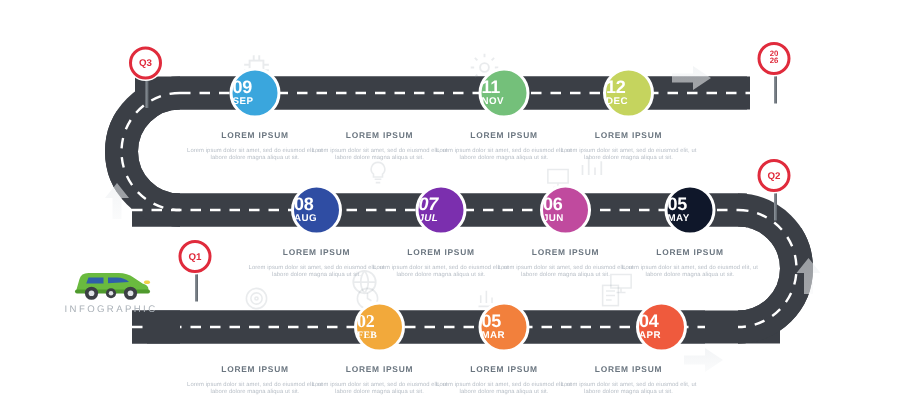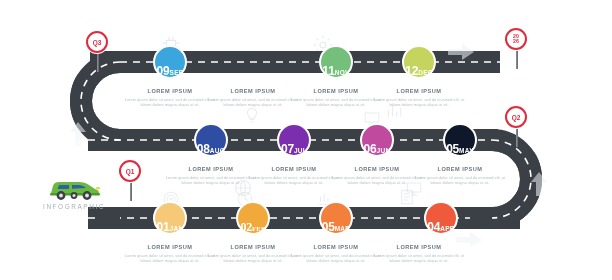--- a/index.html
+++ b/index.html
@@ -16,22 +16,22 @@
   #road{position:absolute;left:0;top:0;width:612px;height:280px;}
 
   
   .node{
     position:absolute;
     width:34px;height:34px;
     border-radius:50%;
     box-sizing:border-box;
     border:2px solid #ffffff;
     display:flex;
-    flex-direction:row;
-    align-items:flex-end;
+    flex-direction:column;
+    align-items:flex-start;
     justify-content:center;
     color:#ffffff;
     z-index:6;
   }
   .node .num{
     font-size:12px;
     font-weight:bold;
     line-height:11px;
     letter-spacing:-0.2px;
   }
@@ -279,21 +279,21 @@
 
   <div class="node" style="left: 194px; top: 123px; background: rgb(47, 77, 163);">
     <span class="num">08</span>
     <span class="mon">AUG</span>
   </div>
   <div class="block" style="left:163px;top:166px;">
     <div class="bt">LOREM IPSUM</div>
     <div class="bd">Lorem ipsum dolor sit amet, sed do eiusmod elit, ut labore dolore magna aliqua ut sit.</div>
   </div>
 
-  <div class="node" style="left: 277px; top: 123px; background: rgb(123, 47, 174);">
+  <div class="node" style="left: 277px; top: 123px; background: rgb(123, 47, 174); font-style: italic;">
     <span class="num">07</span>
     <span class="mon">JUL</span>
   </div>
   <div class="block" style="left:246px;top:166px;">
     <div class="bt">LOREM IPSUM</div>
     <div class="bd">Lorem ipsum dolor sit amet, sed do eiusmod elit, ut labore dolore magna aliqua ut sit.</div>
   </div>
 
   <div class="node" style="left: 360px; top: 123px; background: rgb(192, 74, 158);">
     <span class="num">06</span>
@@ -306,24 +306,20 @@
 
   <div class="node" style="left: 443px; top: 123px; background: #0f172a;">
     <span class="num">05</span>
     <span class="mon">MAY</span>
   </div>
   <div class="block" style="left:412px;top:166px;">
     <div class="bt">LOREM IPSUM</div>
     <div class="bd">Lorem ipsum dolor sit amet, sed do eiusmod elit, ut labore dolore magna aliqua ut sit.</div>
   </div>
 
-  <div class="node" style="left: 153px; top: 201px; background: rgb(245, 201, 119);">
-    <span class="num">01</span>
-    <span class="mon">JAN</span>
-  </div>
   <div class="block" style="left:122px;top:244px;">
     <div class="bt">LOREM IPSUM</div>
     <div class="bd">Lorem ipsum dolor sit amet, sed do eiusmod elit, ut labore dolore magna aliqua ut sit.</div>
   </div>
 
   <div class="node" style="left: 236px; top: 201px; background: rgb(242, 169, 59); font-family: Liberation Serif, serif;">
     <span class="num">02</span>
     <span class="mon">FEB</span>
   </div>
   <div class="block" style="left:205px;top:244px;">

